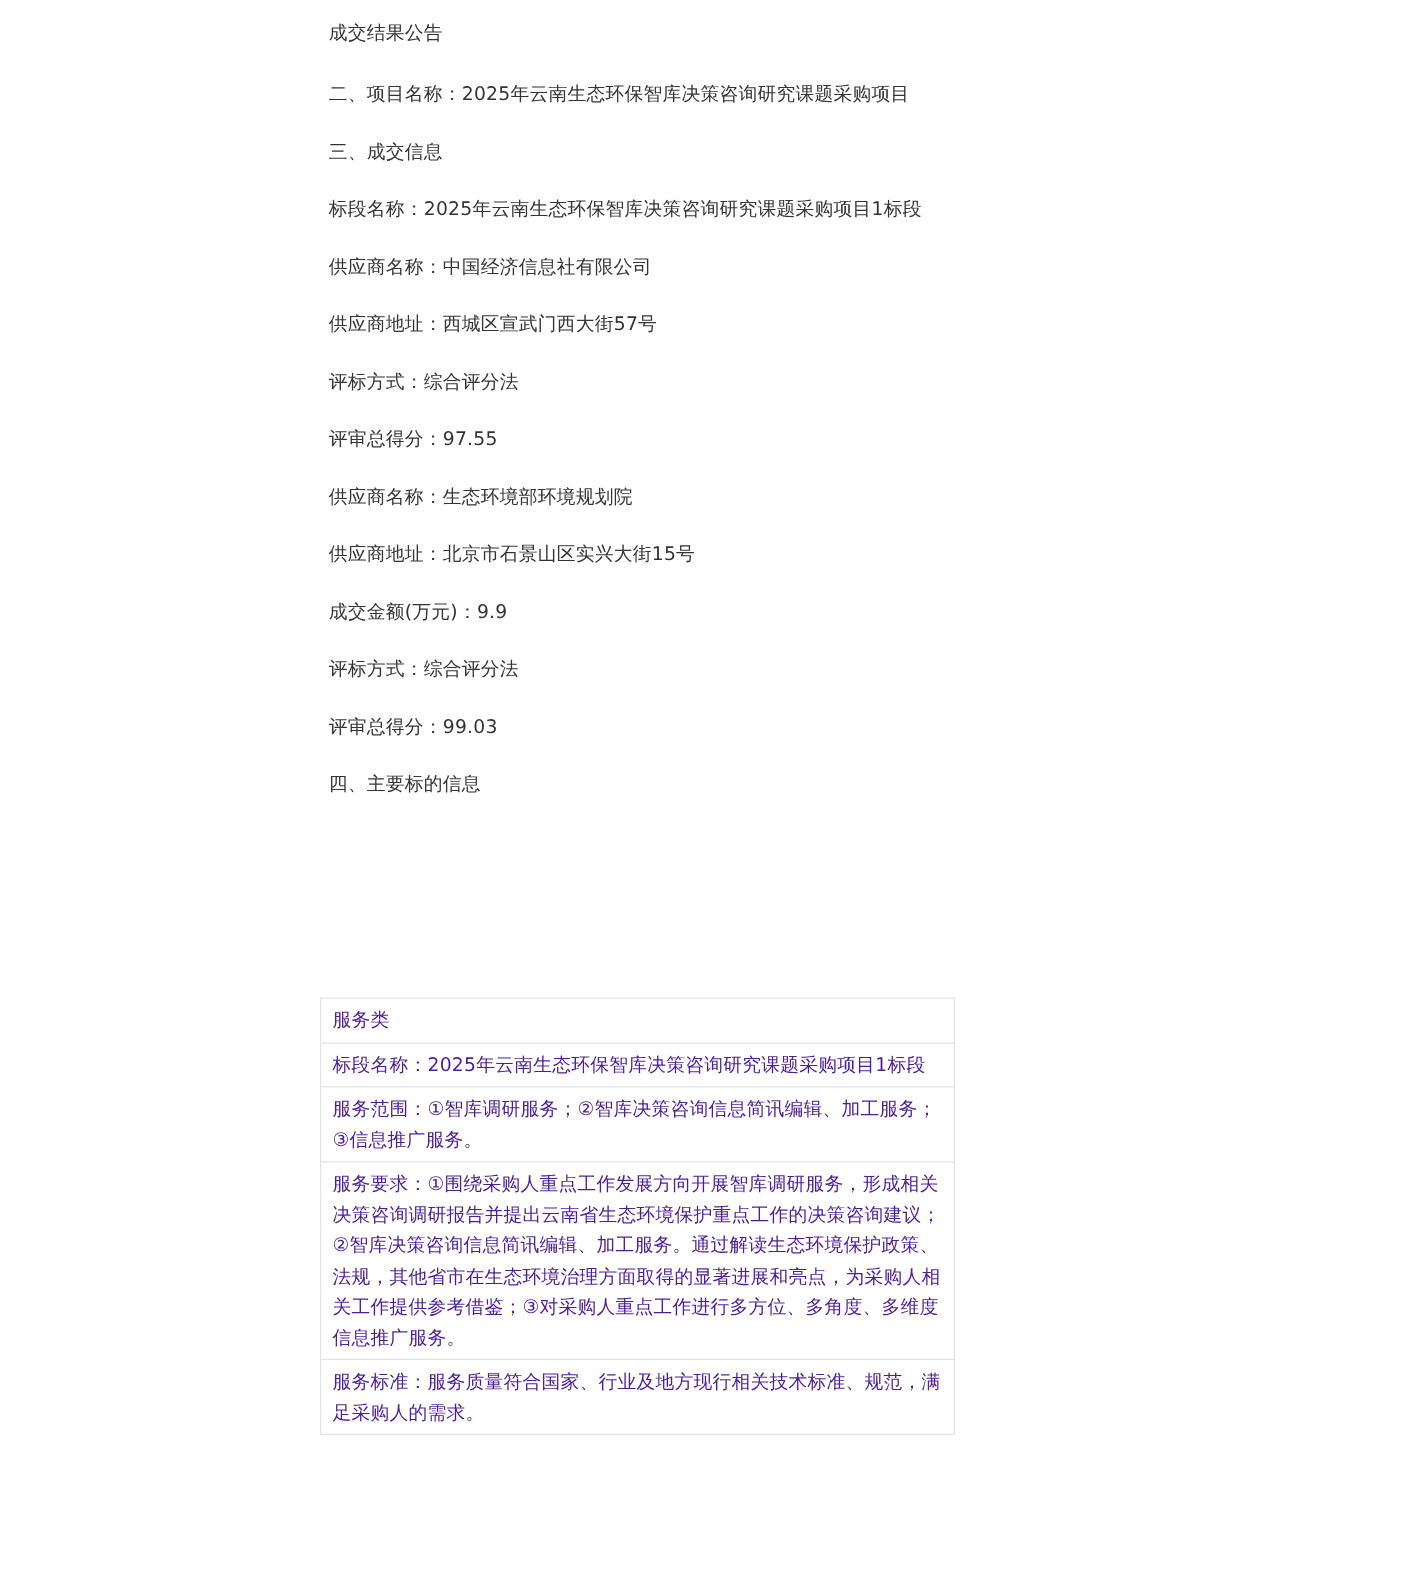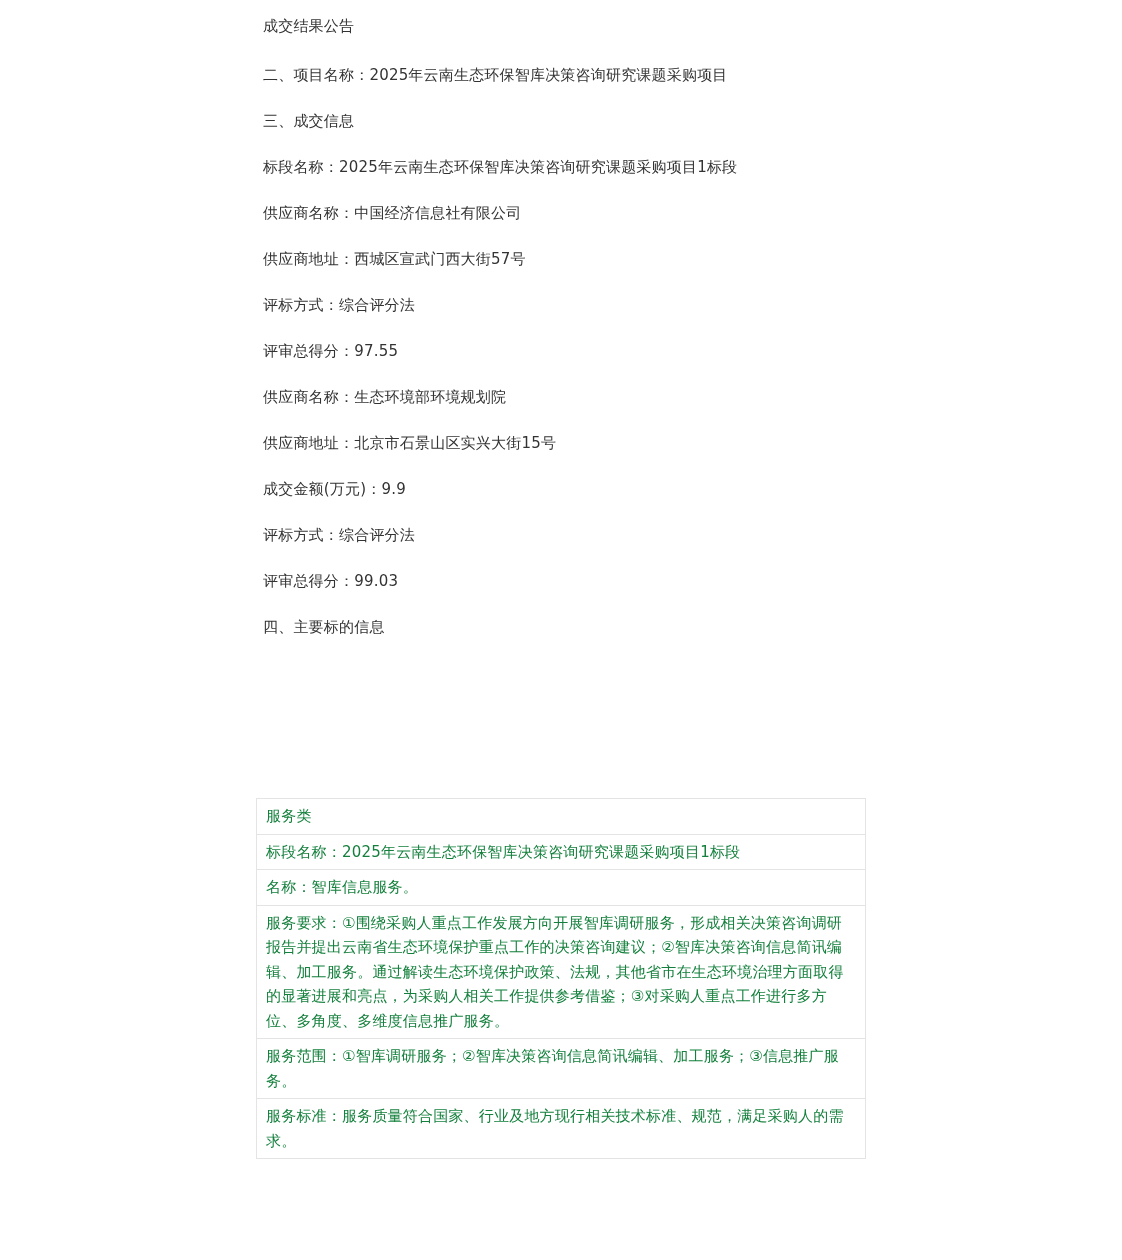--- a/index.html
+++ b/index.html
@@ -29,24 +29,24 @@
       letter-spacing: 0.2px;
     }
     .para:first-child {
       height: 52px;
       line-height: 52px;
     }
     .info-table {
       position: absolute;
       left: 256px;
       top: 798px;
-      width: 610px;
+      width: 508px;
       border-collapse: collapse;
       font-size: 15px;
-      color: #15803d;
+      color: #4c1d95;
     }
     .info-table td {
       border: 1px solid #e4e4e4;
       padding: 5px 9px;
       line-height: 24.5px;
       vertical-align: top;
       letter-spacing: 0.2px;
     }
   </style>
 </head>
@@ -74,25 +74,22 @@
 
 <table class="info-table">
   <tbody>
     <tr>
         <td>服务类</td>
       </tr>
     <tr>
         <td>标段名称：2025年云南生态环保智库决策咨询研究课题采购项目1标段</td>
       </tr>
     <tr>
-        <td>名称：智库信息服务。</td>
+        <td>服务范围：①智库调研服务；②智库决策咨询信息简讯编辑、加工服务；③信息推广服务。</td>
       </tr>
     <tr>
         <td>服务要求：①围绕采购人重点工作发展方向开展智库调研服务，形成相关决策咨询调研报告并提出云南省生态环境保护重点工作的决策咨询建议；②智库决策咨询信息简讯编辑、加工服务。通过解读生态环境保护政策、法规，其他省市在生态环境治理方面取得的显著进展和亮点，为采购人相关工作提供参考借鉴；③对采购人重点工作进行多方位、多角度、多维度信息推广服务。</td>
-      </tr>
-    <tr>
-        <td>服务范围：①智库调研服务；②智库决策咨询信息简讯编辑、加工服务；③信息推广服务。</td>
       </tr>
     <tr>
         <td>服务标准：服务质量符合国家、行业及地方现行相关技术标准、规范，满足采购人的需求。</td>
       </tr>
   </tbody>
 </table>
 
 </body></html>

